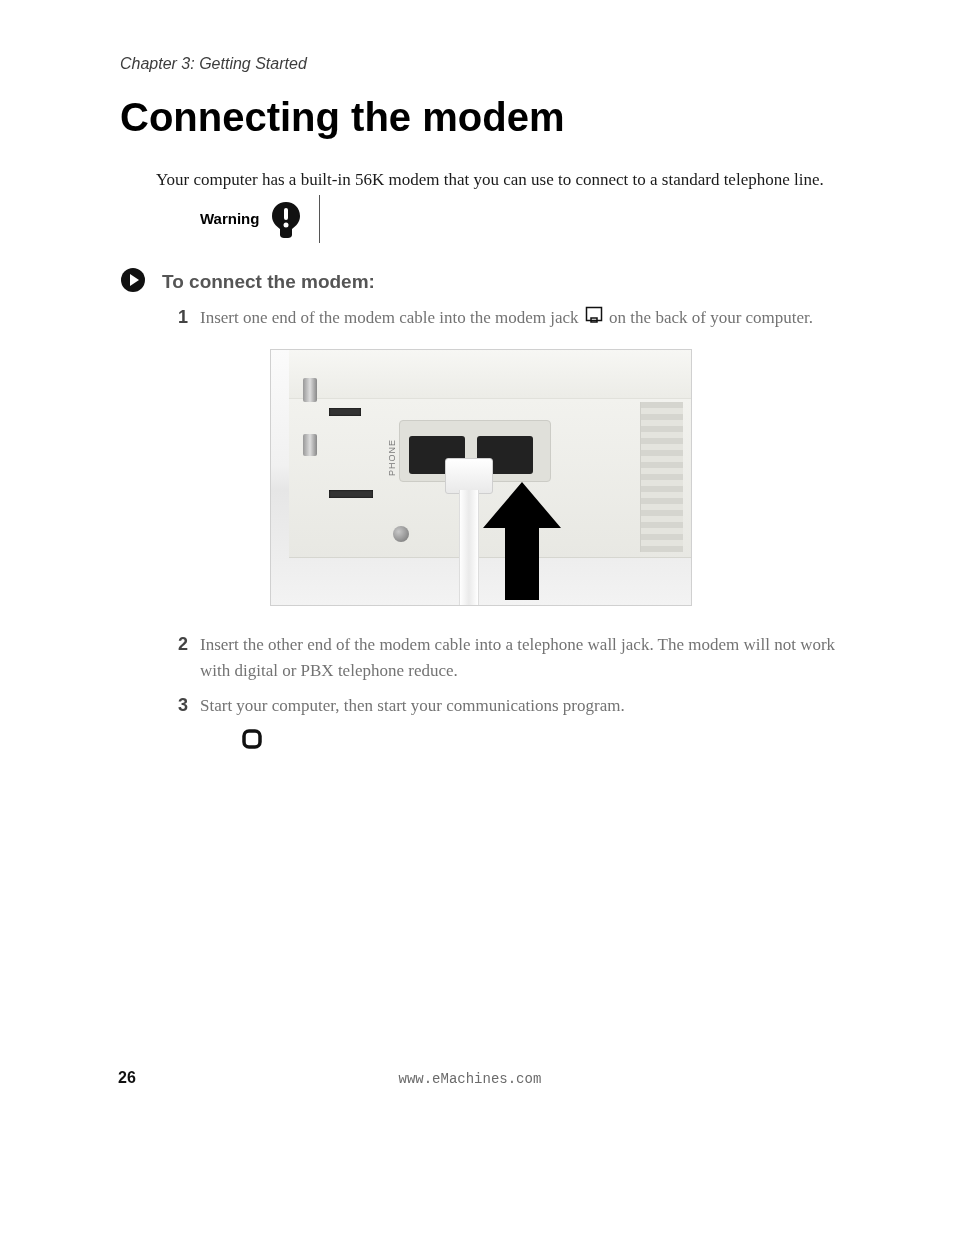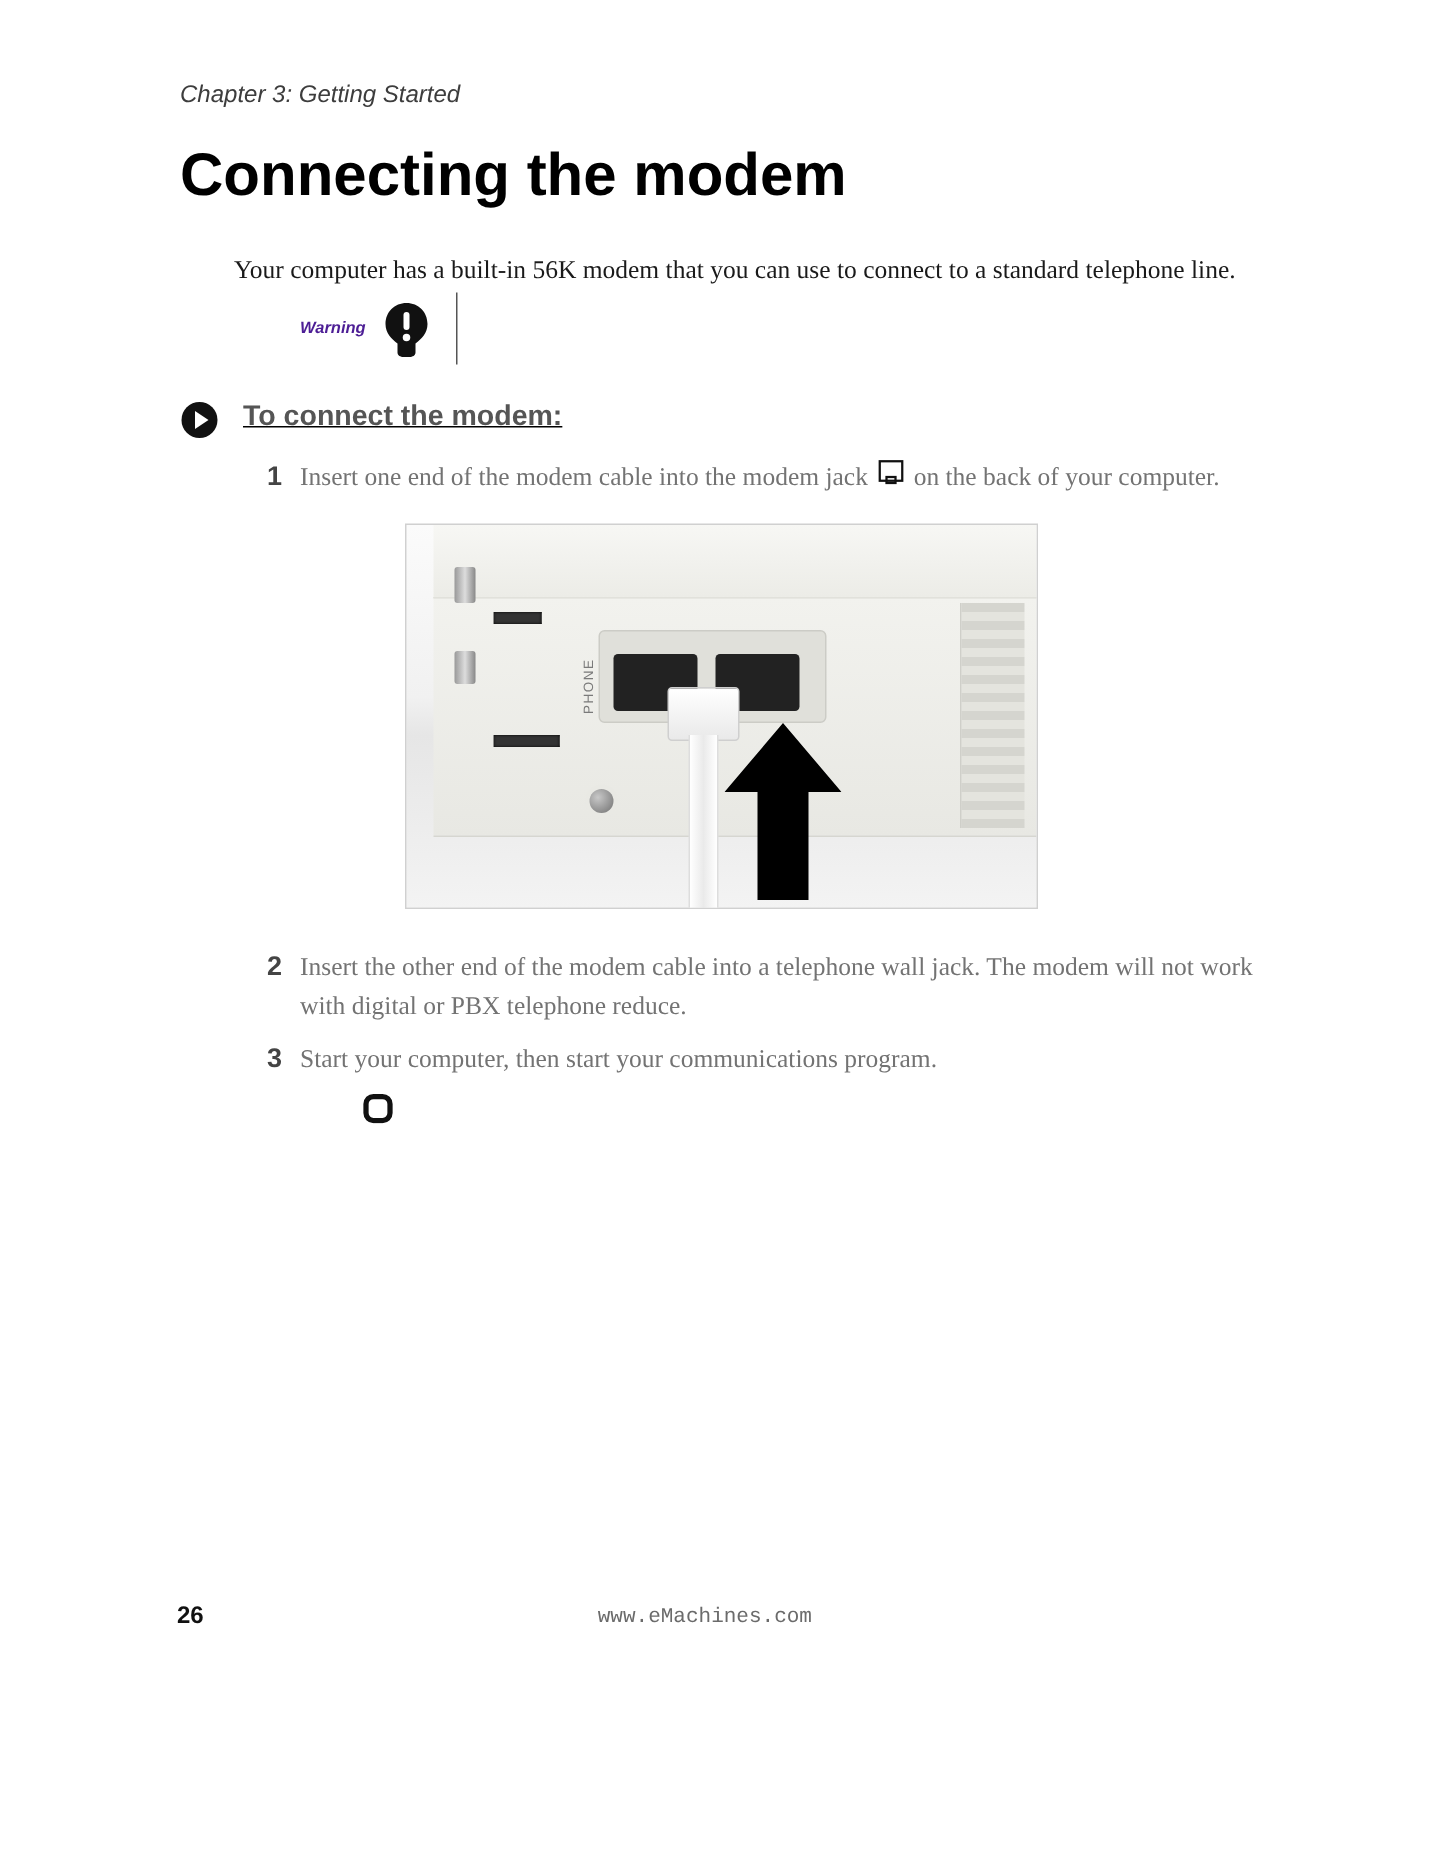--- a/index.html
+++ b/index.html
@@ -40,47 +40,45 @@
   
   .warning-block {
     display: flex;
     align-items: center;
     margin: 0 0 24px 80px;
     gap: 10px;
   }
   .warning-label {
     font-family: Arial, Helvetica, sans-serif;
     font-weight: 700;
-    font-size: 11px;
-    color: #4c1d95;
-    font-style: italic;
+    font-size: 15px;
+    color: #000000;
   }
   .warning-icon svg {
     display: block;
   }
   .warning-divider {
     width: 1px;
     height: 48px;
     background: #555;
     margin: 0 6px;
   }
   .warning-text {
     font-family: Arial, Helvetica, sans-serif;
     font-size: 14px;
     color: #222;
     line-height: 1.4;
     max-width: 370px;
   }
   
   .proc-row {
     display: flex;
-    align-items: flex-start;
+    align-items: flex-end;
     gap: 16px;
     margin: 0 0 12px 0;
-    text-decoration: underline;
   }
   .proc-bullet svg {
     display: block;
   }
   .proc-heading {
     font-family: Arial, Helvetica, sans-serif;
     font-weight: 700;
     font-size: 19px;
     color: #555;
   }
@@ -242,21 +240,21 @@
     margin: 8px 0 0 72px;
   }
   .end-bullet svg { display:block; }
   
   .footer {
     position: absolute;
     left: 118px;
     right: 110px;
     bottom: 148px;
     display: flex;
-    align-items: center;
+    align-items: flex-end;
   }
   .page-number {
     font-family: Arial, Helvetica, sans-serif;
     font-weight: 700;
     font-size: 16px;
     color: #111;
   }
   .footer-url {
     flex: 1;
     text-align: center;

